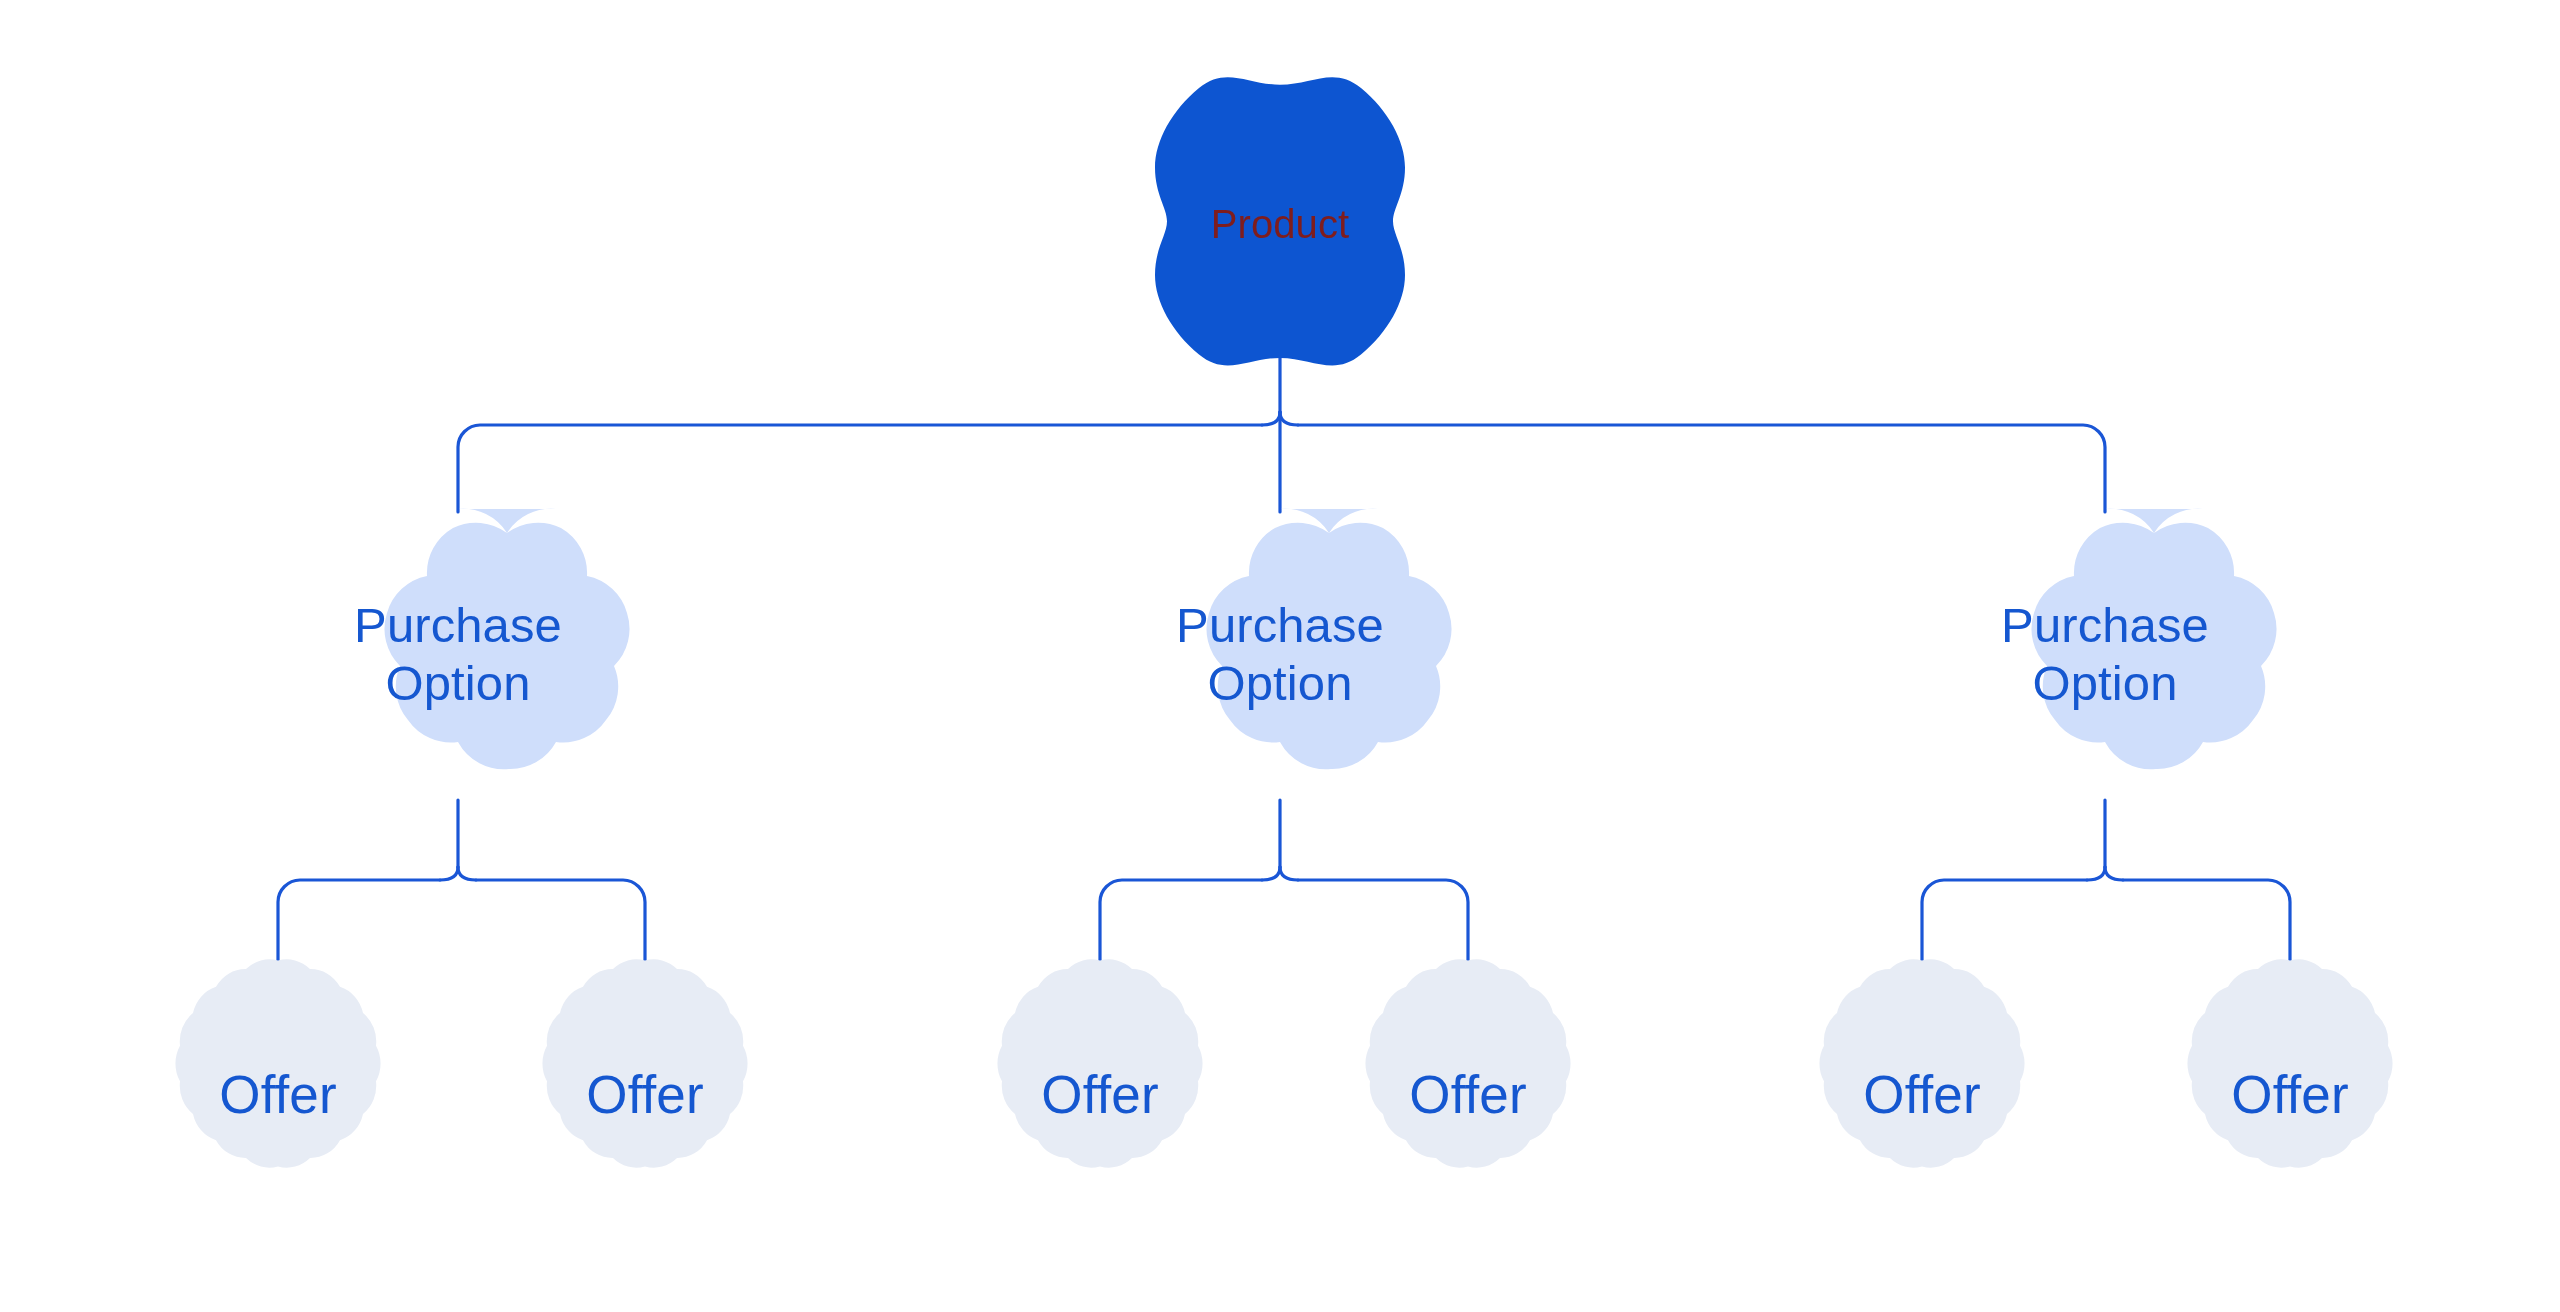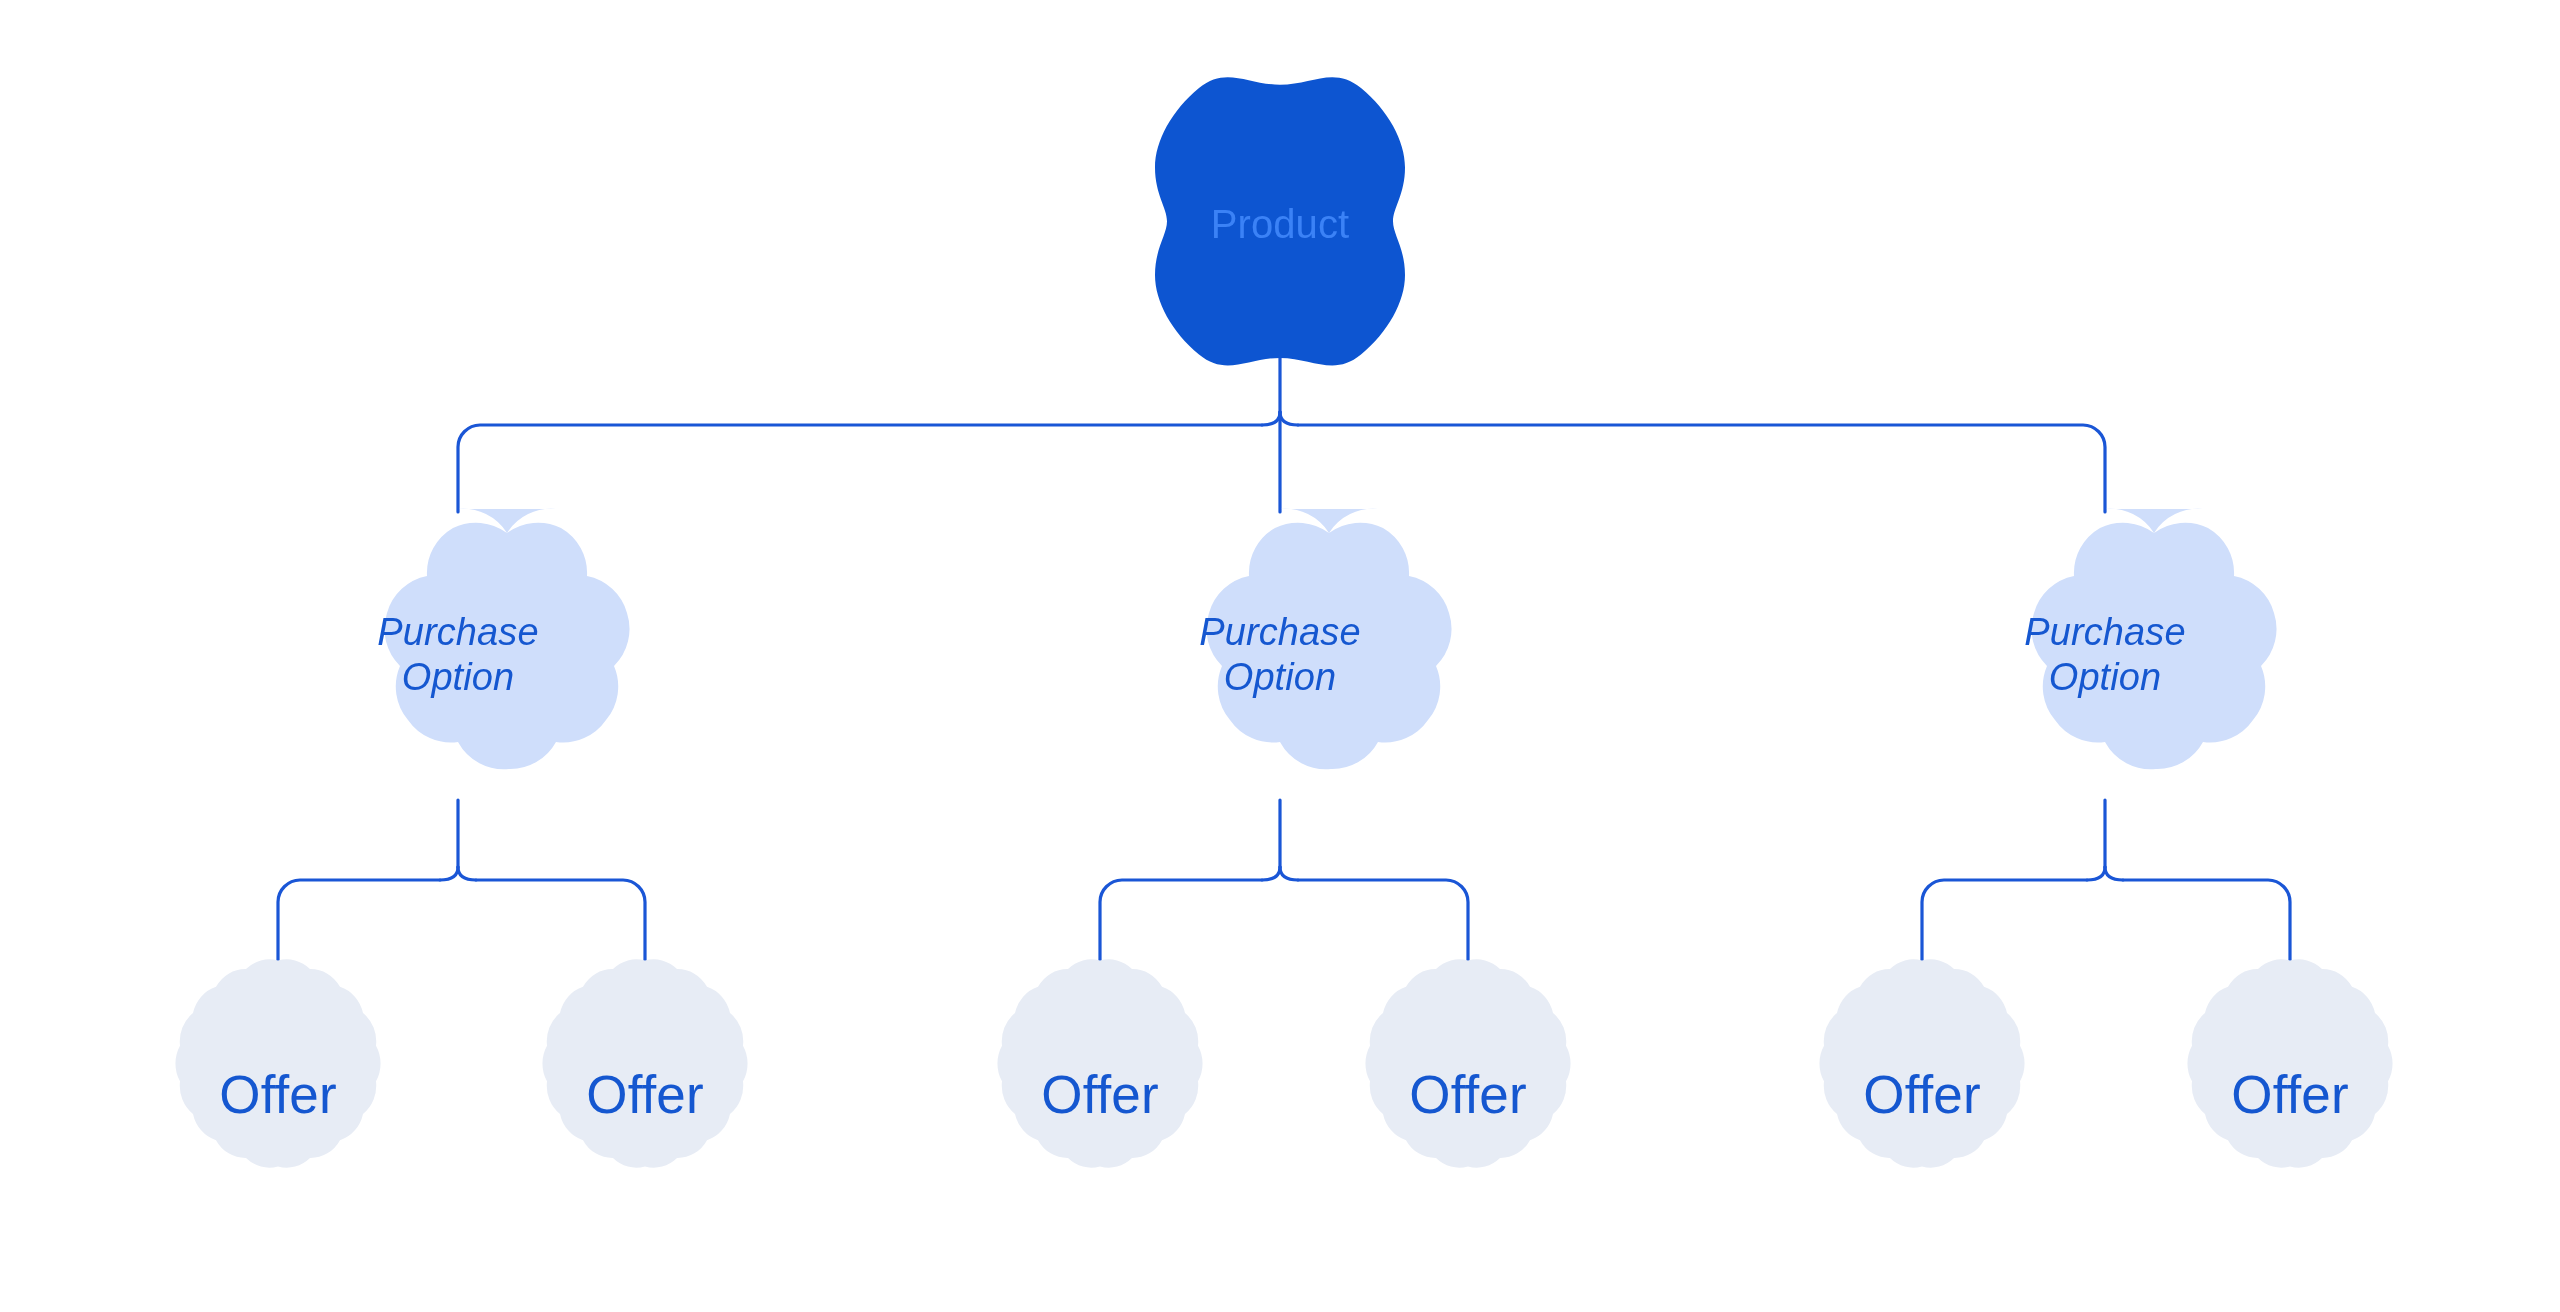--- a/index.html
+++ b/index.html
@@ -37,23 +37,22 @@
     align-items: center;
     justify-content: center;
     font-weight: 400;
     letter-spacing: 0.1px;
   }
   .label-product {
     font-size: 40px;
     color: #ffffff;
   }
   .label-purchase {
-    font-size: 38px;
+    font-size: 49px;
     color: #1557d0;
-    font-style: italic;
   }
   .label-offer {
     font-size: 53px;
     color: #1557d0;
   }
 </style>
 </head>
 <body>
 
 <div id="diagram-root" style="background: rgb(255, 255, 255);">
@@ -251,21 +250,21 @@
                  a34,34 0 0 1 13,31 a34,34 0 0 1 0,34 a34,34 0 0 1 -13,31
                  a34,34 0 0 1 -23,25 a34,34 0 0 1 -30,17 a34,34 0 0 1 -32,8
                  a34,34 0 0 1 -32,-8 a34,34 0 0 1 -30,-17 a34,34 0 0 1 -23,-25
                  a34,34 0 0 1 -13,-31 a34,34 0 0 1 0,-34 a34,34 0 0 1 13,-31
                  a34,34 0 0 1 23,-25 a34,34 0 0 1 30,-17 a34,34 0 0 1 32,-8 Z"></path>
       </g>
     </g>
 
   </svg>
 
-  <div class="node-label label-product" style="left: 1130px; top: 190px; width: 300px; height: 70px; color: #3b82f6;">Product</div>
+  <div class="node-label label-product" style="left: 1130px; top: 190px; width: 300px; height: 70px; color: #7f1d1d;">Product</div>
 
   <div class="node-label label-purchase" style="left: 308px; top: 595px; width: 300px; height: 120px; color: rgb(21, 87, 208);">Purchase
 Option</div>
 
   <div class="node-label label-purchase" style="left: 1130px; top: 595px; width: 300px; height: 120px; color: rgb(21, 87, 208);">Purchase
 Option</div>
 
   <div class="node-label label-purchase" style="left: 1955px; top: 595px; width: 300px; height: 120px; color: rgb(21, 87, 208);">Purchase
 Option</div>
 

